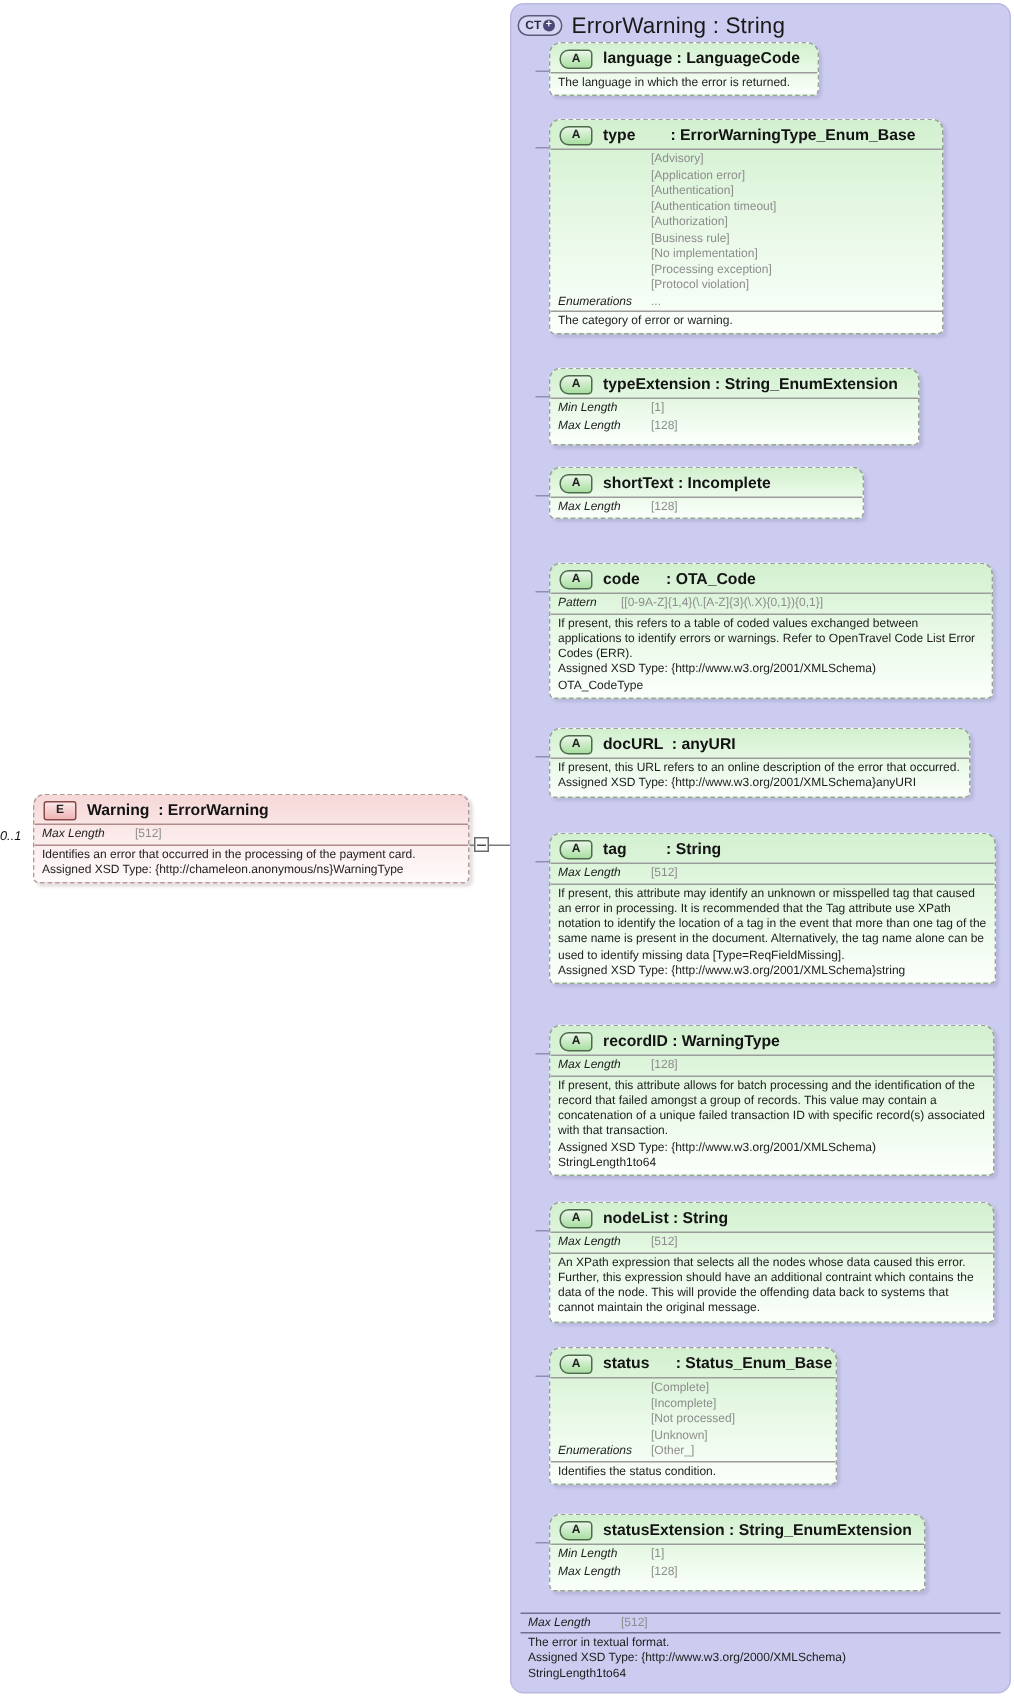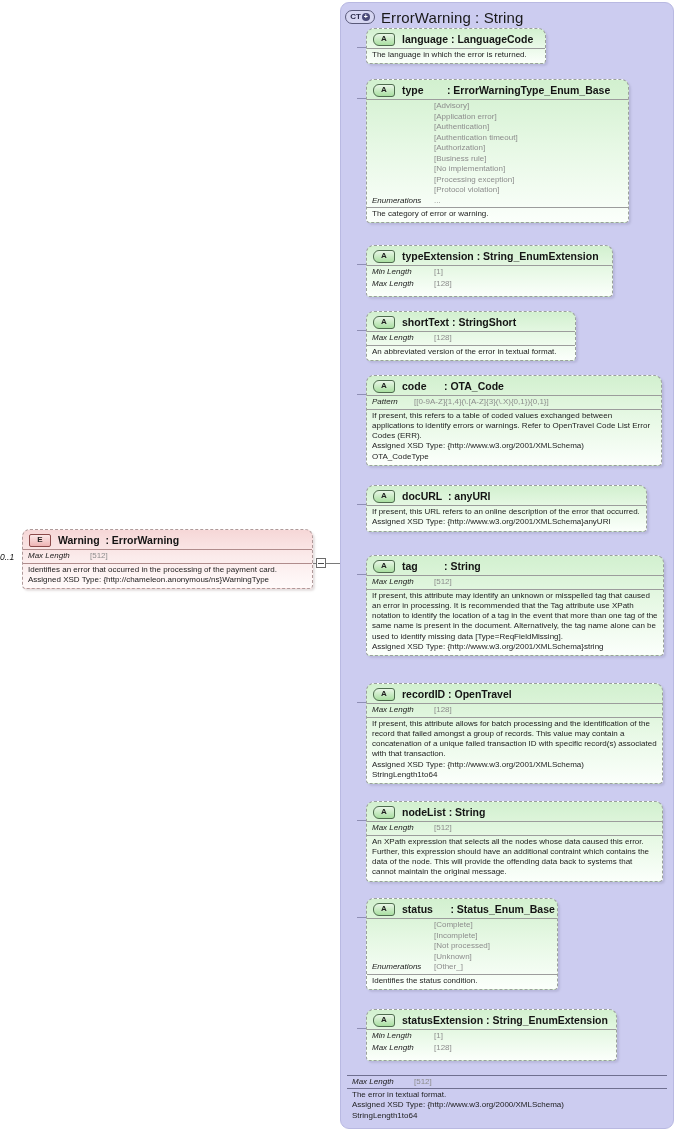--- a/index.html
+++ b/index.html
@@ -312,27 +312,26 @@
   </div>
   <div style="height:6px;"></div>
 </div>
 
 <div class="stub" style="top:330px;"></div>
 <div class="attr" style="left:366px; top:311px; width:210px;">
   <div class="attr-head">
     <span class="icon-a">
         <span>A</span>
       </span>
-    <span class="attr-name">shortText : StringShort</span>
+    <span class="attr-name">shortText : Incomplete</span>
   </div>
   <div class="rule-row">
     <span class="rule-label">Max Length</span>
     <span class="rule-val">[128]</span>
   </div>
-  <div class="desc">An abbreviated version of the error in textual format.</div>
 </div>
 
 <div class="stub" style="top:394px;"></div>
 <div class="attr" style="left:366px; top:375px; width:296px;">
   <div class="attr-head">
     <span class="icon-a">
         <span>A</span>
       </span>
     <span class="attr-name">code      : OTA_Code</span>
   </div>
@@ -372,21 +371,21 @@
   <div class="desc">If present, this attribute may identify an unknown or misspelled tag that caused an error in processing. It is recommended that the Tag attribute use XPath notation to identify the location of a tag in the event that more than one tag of the same name is present in the document. Alternatively, the tag name alone can be used to identify missing data [Type=ReqFieldMissing].
 Assigned XSD Type: {http://www.w3.org/2001/XMLSchema}string</div>
 </div>
 
 <div class="stub" style="top:702px;"></div>
 <div class="attr" style="left:366px; top:683px; width:297px;">
   <div class="attr-head">
     <span class="icon-a">
         <span>A</span>
       </span>
-    <span class="attr-name">recordID : OpenTravel</span>
+    <span class="attr-name">recordID : WarningType</span>
   </div>
   <div class="rule-row">
     <span class="rule-label">Max Length</span>
     <span class="rule-val">[128]</span>
   </div>
   <div class="desc">If present, this attribute allows for batch processing and the identification of the record that failed amongst a group of records. This value may contain a concatenation of a unique failed transaction ID with specific record(s) associated with that transaction.
 Assigned XSD Type: {http://www.w3.org/2001/XMLSchema)
 StringLength1to64</div>
 </div>
 

